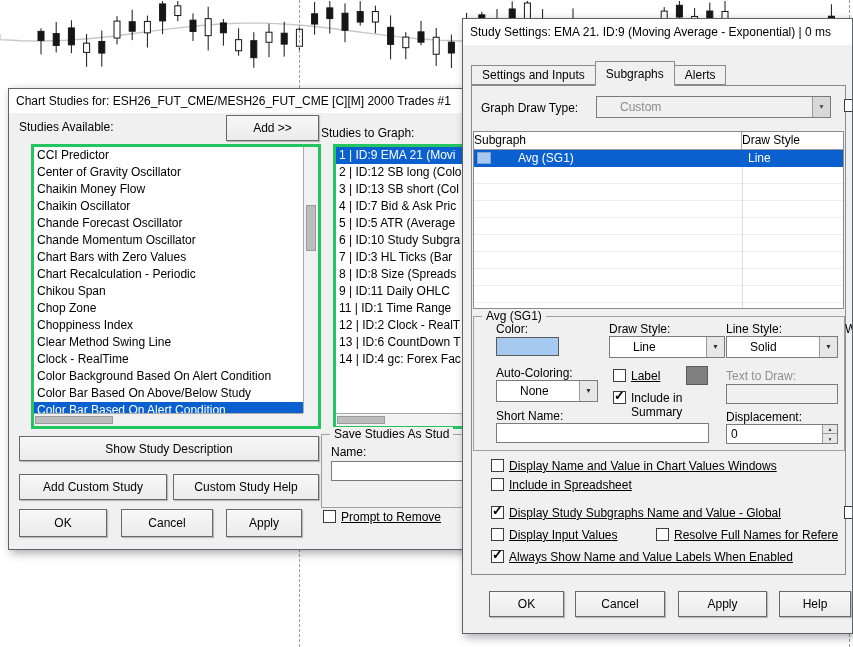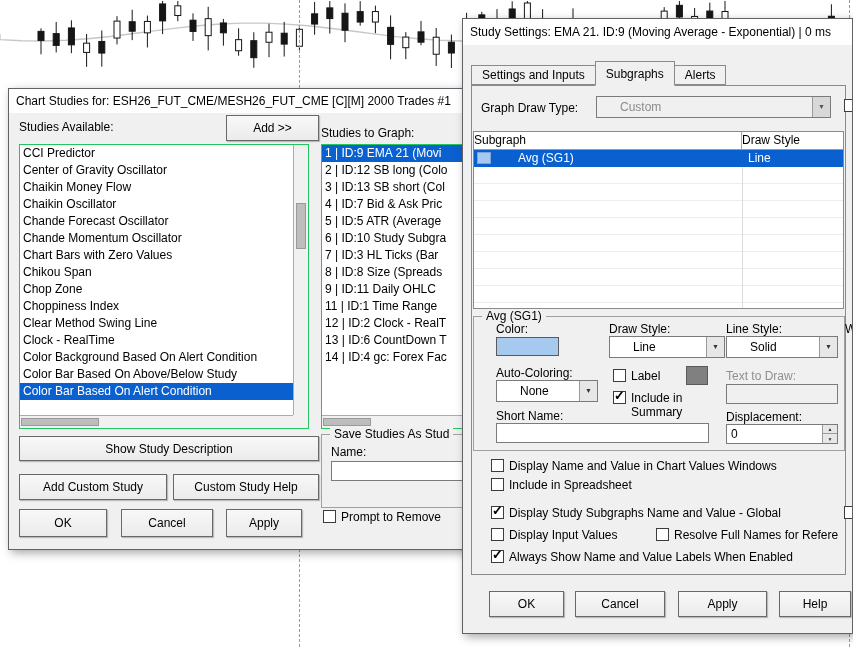--- a/index.html
+++ b/index.html
@@ -13,21 +13,21 @@
 
   
   .dialog { position:absolute; background:#f0f0f0; border:1px solid #5f6368; box-shadow:3px 3px 9px rgba(0,0,0,.35); font-size:12px; color:#000; overflow:hidden; }
   .titlebar { position:absolute; left:0; top:0; right:0; background:#fff; display:flex; align-items:center; padding:0 7px; white-space:nowrap; overflow:hidden; }
   .lbl { position:absolute; font-size:12px; height:14px; line-height:14px; white-space:nowrap; }
   .lbl.disabled { color:#8f8f8f; }
 
   .btn { position:absolute; background:linear-gradient(#f8f8f8,#ebebeb); border:1px solid #686868; box-shadow:1px 1px 1px rgba(0,0,0,.22); font-family:inherit; font-size:12px; color:#000; display:flex; align-items:center; justify-content:center; cursor:default; }
 
   
-  .listbox { position:absolute; background:#fff; border:1px solid #22c55e; overflow:hidden; }
+  .listbox { position:absolute; background:#fff; border:3px solid #22c55e; overflow:hidden;margin-left:12px; }
   .lb-items { position:absolute; left:0; top:0; overflow:hidden; }
   .list-item { height:17px; line-height:17px; padding-left:3px; font-size:12px; white-space:nowrap; overflow:hidden; }
   .list-item.selected { background:var(--sel,#0b60d0); color:#fff; }
   .vscroll { position:absolute; right:0; top:0; width:15px; background:#f1f1f1; border-left:1px solid #ababab; }
   .vthumb { position:absolute; left:2px; right:2px; background:#bdbdbd; border:1px solid #9a9a9a; }
   .hscroll { position:absolute; left:0; bottom:0; height:13px; background:#f1f1f1; border-top:1px solid #ababab; }
   .hthumb { position:absolute; top:2px; bottom:2px; background:#bdbdbd; border:1px solid #9a9a9a; }
   .corner { position:absolute; right:0; bottom:0; width:15px; height:13px; background:#f1f1f1; }
 
   
@@ -42,21 +42,21 @@
   .combo { position:absolute; height:22px; background:#fff; border:1px solid #7b7b7b; font-size:12px; line-height:20px; padding:0 22px 0 23px; white-space:nowrap; overflow:hidden; }
   .combo-arrow { position:absolute; right:0; top:0; bottom:0; width:18px; background:#e7e7e7; border-left:1px solid #9a9a9a; display:flex; align-items:center; justify-content:center; font-size:7px; color:#333; }
   .combo.disabled { background:#f0f0f0; color:#8b8b8b; }
   .combo.disabled .combo-arrow { background:#d8d8d8; color:#555; }
 
   
   .cbrow { position:absolute; display:flex; gap:5px; align-items:flex-start; font-size:12px; line-height:14px; white-space:nowrap; }
   .cbrow .wrap { white-space:normal; }
   .cb { flex:0 0 13px; width:13px; height:13px; background:#fff; border:1px solid #3c3c3c; position:relative; margin-top:0px; }
   .cb.checked::after { content:"✓"; position:absolute; left:0px; top:-3px; font-size:13px; font-weight:700; color:#000; }
-  .cbl { white-space:nowrap; }
+  .cbl { white-space:nowrap;text-decoration:underline; }
 
   
   .swatch { position:absolute; border:1px solid #5a5a5a; }
 
   
   .tabstrip { position:absolute; display:flex; align-items:flex-end; height:25px; z-index:3; }
   .tab { height:20px; line-height:19px; padding:0 10px; border:1px solid #8a8a8a; background:#f0f0f0; font-size:12px; }
   .tab + .tab { margin-left:-1px; }
   .tab.active { height:25px; line-height:24px; margin-bottom:-1px; border-bottom:1px solid #f0f0f0; position:relative; z-index:4; }
   .tabpanel { position:absolute; border:1px solid #8a8a8a; z-index:1; }
@@ -208,20 +208,21 @@
 
     <div class="listbox" style="left:10px;top:55px;width:290px;height:285px">
       <div class="lb-items" style="right:15px;bottom:13px">
         <div class="list-item">CCI Predictor</div>
         <div class="list-item">Center of Gravity Oscillator</div>
         <div class="list-item">Chaikin Money Flow</div>
         <div class="list-item">Chaikin Oscillator</div>
         <div class="list-item">Chande Forecast Oscillator</div>
         <div class="list-item">Chande Momentum Oscillator</div>
         <div class="list-item">Chart Bars with Zero Values</div>
+        <div class="list-item">Chart Recalculation - Periodic</div>
         <div class="list-item">Chikou Span</div>
         <div class="list-item">Chop Zone</div>
         <div class="list-item">Choppiness Index</div>
         <div class="list-item">Clear Method Swing Line</div>
         <div class="list-item">Clock - RealTime</div>
         <div class="list-item">Color Background Based On Alert Condition</div>
         <div class="list-item">Color Bar Based On Above/Below Study</div>
         <div class="list-item selected">Color Bar Based On Alert Condition</div>
       </div>
       <div class="vscroll" style="bottom:13px">

